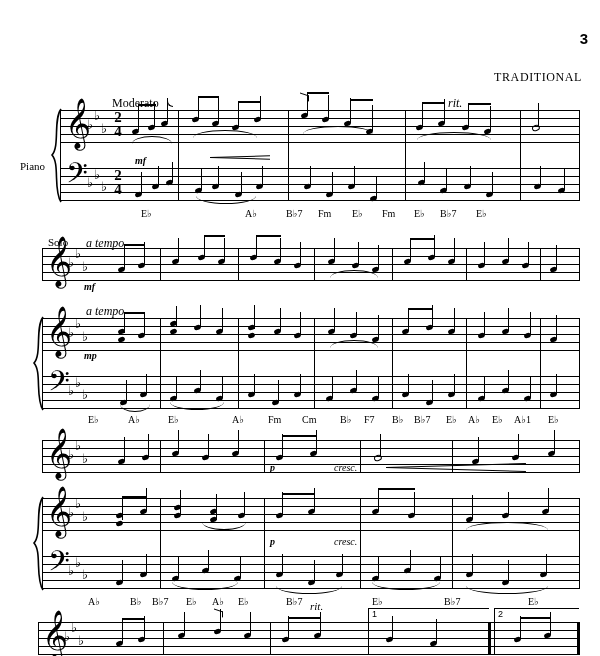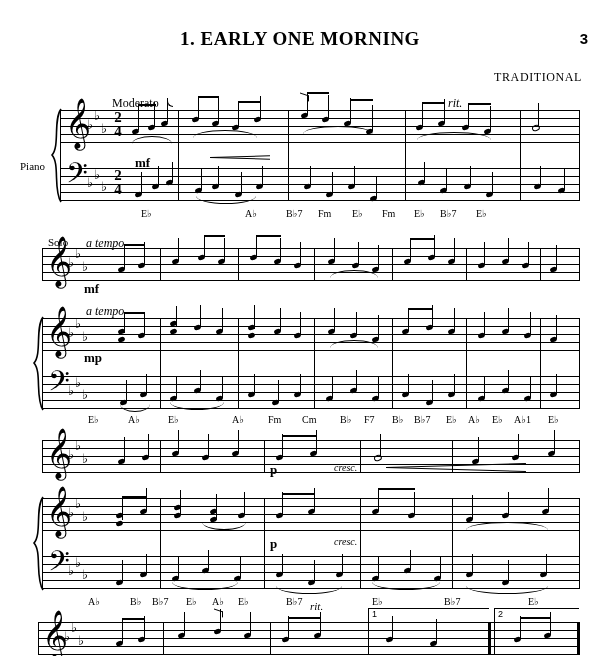--- a/index.html
+++ b/index.html
@@ -54,21 +54,22 @@
     font-family: "Liberation Serif", serif;
   }
   .tempo {
     position: absolute;
     font-size: 12px;
     font-family: "Liberation Serif", serif;
   }
   .tempo.italic { font-style: italic; }
   .dyn {
     position: absolute;
-    font-size: 13px;
+    font-size: 10px;
+    font-style: italic;
     font-weight: bold;
     font-family: "Liberation Serif", serif;
   }
   .chord {
     position: absolute;
     font-size: 10px;
     font-family: "Liberation Serif", serif;
     white-space: nowrap;
   }
   .ending-num {
@@ -200,21 +201,20 @@
     border-top: 1.2px solid #000;
     border-right: 1.2px solid #000;
     transform: skewY(18deg);
   }
 </style>
 </head>
 <body>
 
 <div class="page">
 
-  <div class="title">1. EARLY ONE MORNING</div>
   <div class="page-number">3</div>
   <div class="composer">TRADITIONAL</div>
 
   <div class="system" style="left:60px; top:110px; width:520px; height:95px;">
 
     <div class="staff" style="top:0; width:520px; height:33px;">
       <div class="line" style="top:0px;"></div>
       <div class="line" style="top:8px;"></div>
       <div class="line" style="top:16px;"></div>
       <div class="line" style="top:24px;"></div>

